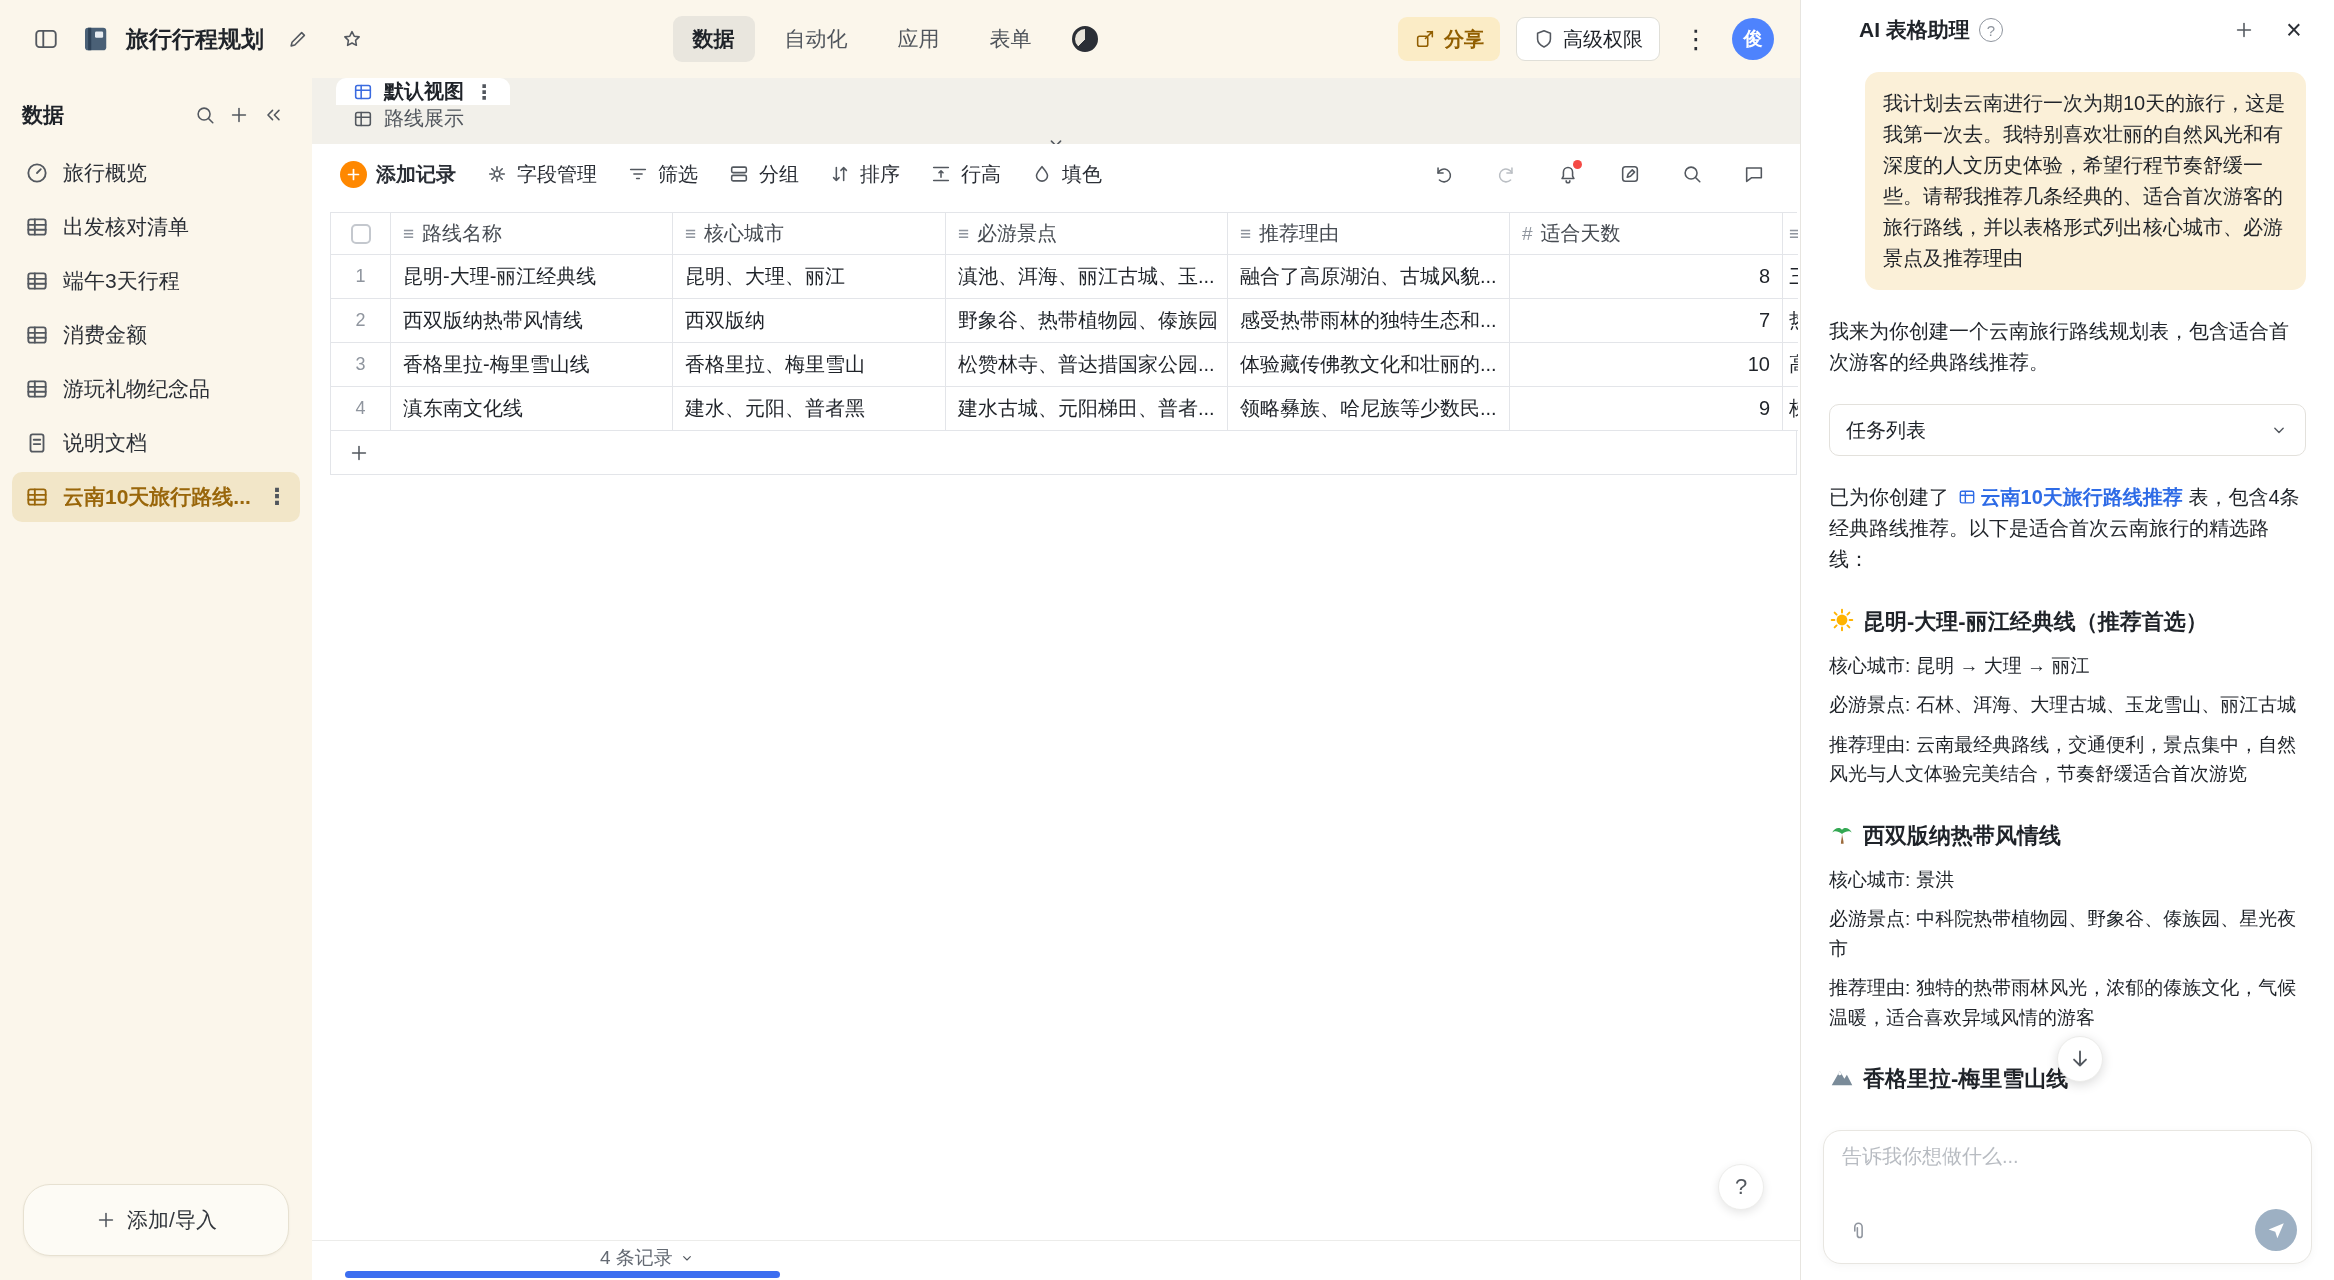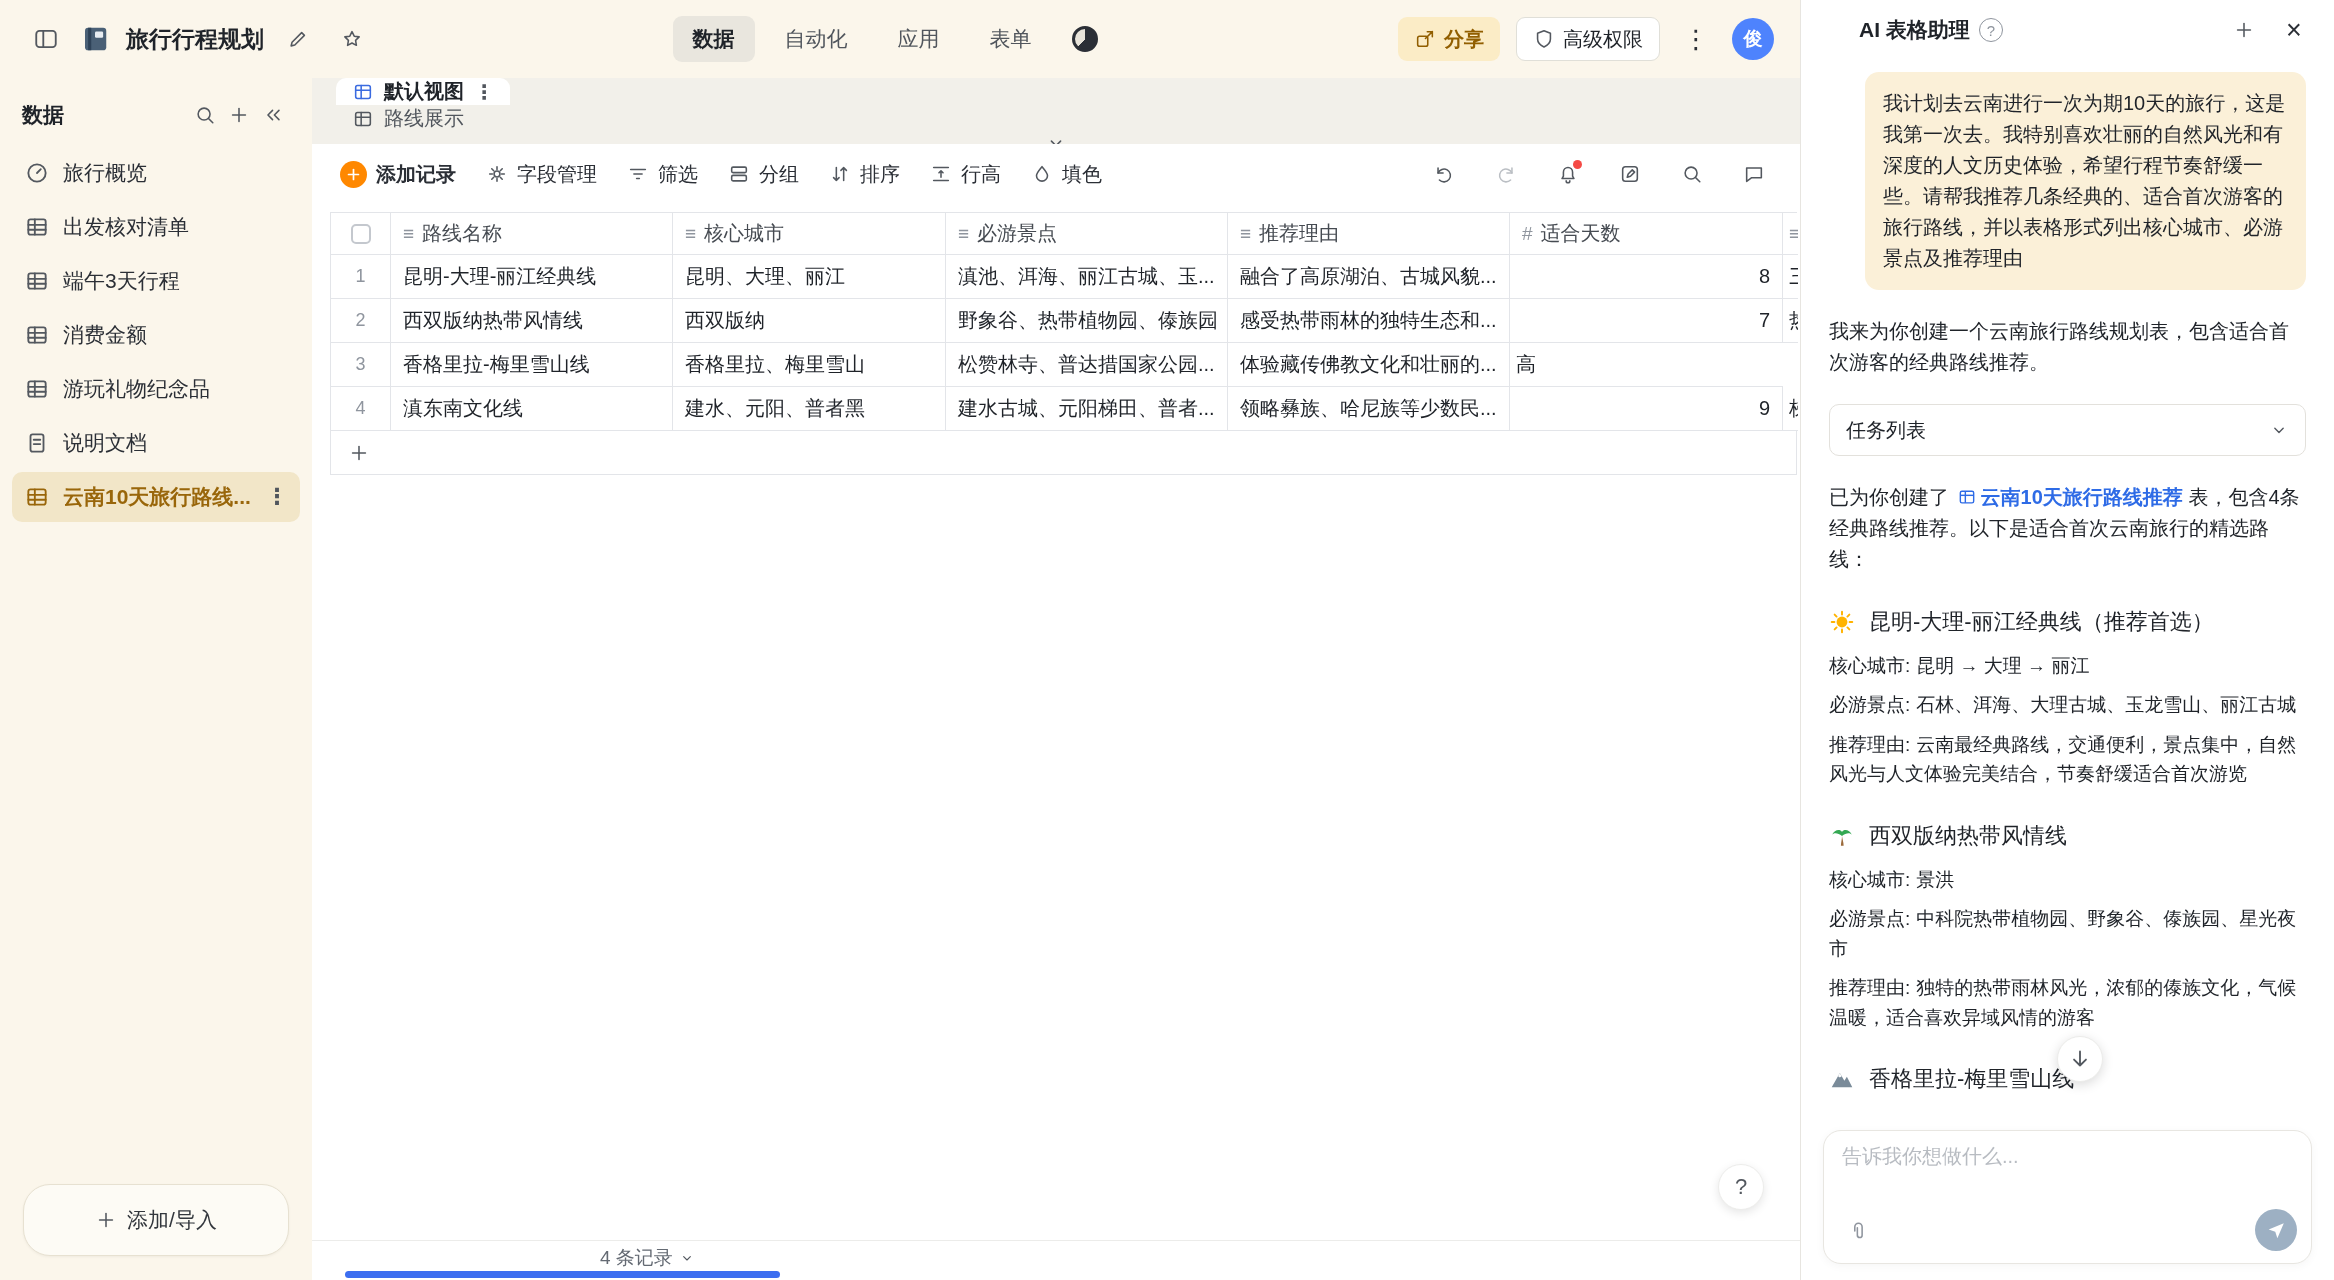--- a/index.html
+++ b/index.html
@@ -85,21 +85,21 @@
   .close-glyph { font-size:27px; color:#2B2F36; line-height:1; }
 
   .ai-scroll { position:absolute; top:60px; left:0; right:0; bottom:172px; overflow:hidden; padding:12px 28px 0; }
   .user-bubble { margin-left:36px; background:#FBF0D8; border-radius:14px; padding:16px 18px; font-size:20px; line-height:1.55; color:#1F2329; }
   .ai-p { margin-top:26px; font-size:20px; line-height:1.55; color:#1F2329; }
   .tasklist { margin-top:26px; height:52px; border:1px solid #E3E1DC; border-radius:10px; display:flex; align-items:center; padding:0 16px; font-size:20px; color:#1F2329; cursor:pointer; }
   .tasklist .chev { margin-left:auto; }
   .tbl-link { color:#2E6BE6; font-weight:600; cursor:pointer; }
   .link-grid-ic { width:20px; height:20px; stroke:#2E6BE6; fill:none; stroke-width:1.7; vertical-align:-3px; margin:0 4px 0 2px; }
   .route { margin-top:32px; }
-  .route-title { font-size:22px; font-weight:400; color:#1F2329; display:flex; align-items:center; gap:14px; }
+  .route-title { font-size:22px; font-weight:700; color:#1F2329; display:flex; align-items:flex-start; gap:8px; }
   .remoji { width:26px; height:26px; flex-shrink:0; }
   .rf { margin-top:10px; font-size:19px; line-height:1.55; color:#1F2329; }
   .rf:first-of-type { margin-top:14px; }
   .rfl { font-weight:400; margin-right:6px; }
 
   .scroll-fab { position:absolute; left:256px; bottom:198px; width:46px; height:46px; border-radius:50%; background:#fff; border:1px solid #ECECEA; box-shadow:0 3px 12px rgba(0,0,0,.14); display:flex; align-items:center; justify-content:center; cursor:pointer; z-index:3; }
 
   .ai-inputbox { position:absolute; left:22px; right:22px; bottom:16px; height:134px; border:1.5px solid #E8E6E1; border-radius:18px; background:#fff; box-shadow:0 2px 10px rgba(0,0,0,.04); }
   .ai-input { position:absolute; top:14px; left:18px; right:18px; border:none; outline:none; font-size:20px; color:#1F2329; background:transparent; }
   .ai-input::placeholder { color:#B8BCC2; }
@@ -443,20 +443,21 @@
             <div class="tcell">感受热带雨林的独特生态和...</div>
             <div class="tcell days">7</div>
             <div class="tcell partial">热</div>
           </div>
           <div class="trow">
             <div class="tcell num">3</div>
             <div class="tcell">香格里拉-梅里雪山线</div>
             <div class="tcell">香格里拉、梅里雪山</div>
             <div class="tcell">松赞林寺、普达措国家公园...</div>
             <div class="tcell">体验藏传佛教文化和壮丽的...</div>
+            <div class="tcell days">10</div>
             <div class="tcell partial">高</div>
           </div>
           <div class="trow">
             <div class="tcell num">4</div>
             <div class="tcell">滇东南文化线</div>
             <div class="tcell">建水、元阳、普者黑</div>
             <div class="tcell">建水古城、元阳梯田、普者...</div>
             <div class="tcell">领略彝族、哈尼族等少数民...</div>
             <div class="tcell days">9</div>
             <div class="tcell partial">梯</div>

